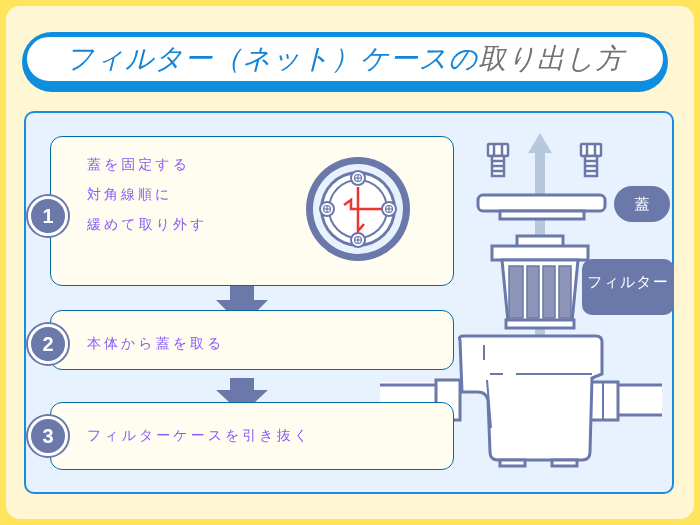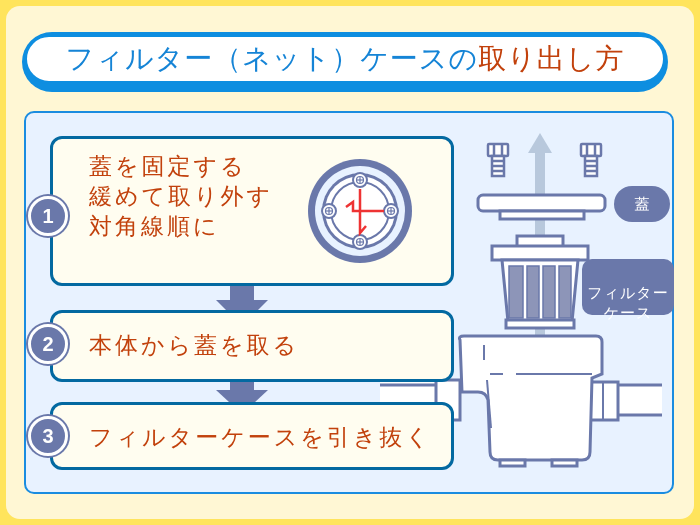--- a/index.html
+++ b/index.html
@@ -10,54 +10,54 @@
     background: #fff7d4; border-radius: 14px;
   }
   .title-pill {
     position: absolute; left: 22px; top: 32px; width: 646px; height: 60px;
     background: #0e8ee0; border-radius: 30px;
   }
   .title-inner {
     position: absolute; left: 24px; top: 34px; width: 642px; height: 50px;
     background: #fff; border: 3px solid #0e8ee0; border-radius: 26px;
     display: flex; align-items: center; justify-content: center;
-    font-size: 28px; letter-spacing: 1px; font-weight: normal;
+    font-size: 28px; letter-spacing: 1px; font-weight: normal; font-style: italic;
   }
   .title-blue { color: #1584d6; }
-  .title-red { color: #c2410c; }
+  .title-red { color: #737373; }
   .panel {
     position: absolute; left: 24px; top: 111px; width: 650px; height: 383px;
     background: #e8f2ff; border: 2px solid #1a8ce0; border-radius: 10px;
   }
   .step {
-    position: absolute; background: #fffdf0; border: 3px solid #0369a1; border-radius: 12px;
-    color: #c2410c; font-size: 23px; letter-spacing: 3px;
+    position: absolute; background: #fffdf0; border: 1px solid #0369a1; border-radius: 12px;
+    color: #8b5cf6; font-size: 14px; letter-spacing: 3px;
   }
   .step1 { left: 50px; top: 136px; width: 404px; height: 150px; }
-  .step2 { left: 50px; top: 310px; width: 404px; height: 72px; }
+  .step2 { left: 50px; top: 310px; width: 404px; height: 60px; }
   .step3 { left: 50px; top: 402px; width: 404px; height: 68px; text-decoration: underline; }
   .step-text { position: absolute; left: 36px; line-height: 30px; }
   .step1 .step-text { top: 12px; }
   .step2 .step-text, .step3 .step-text { top: 17px; }
   .badge {
     position: absolute; width: 40px; height: 40px; border-radius: 50%;
     background: #6a78aa; border: 3px solid #fff; box-shadow: 0 0 0 2px #6a78aa;
     color: #fff; font-size: 20px; font-family: "Liberation Sans", sans-serif; font-weight: bold;
     display: flex; align-items: center; justify-content: center;
   }
   .badge1 { left: 28px; top: 196px; }
   .badge2 { left: 28px; top: 324px; }
   .badge3 { left: 28px; top: 416px; }
   .down-arrow { position: absolute; }
   .label-pill {
     position: absolute; background: #6a78aa; color: #fff; text-align: center;
     font-size: 15px; line-height: 20px;
   }
   .label-lid { left: 614px; top: 186px; width: 56px; height: 36px; border-radius: 18px; padding-top: 8px; }
-  .label-filter { left: 582px; top: 259px; width: 92px; height: 56px; border-radius: 10px; padding-top: 24px; letter-spacing: 1px; }
+  .label-filter { left: 582px; top: 259px; width: 92px; height: 56px; border-radius: 10px; padding-top: 13px; letter-spacing: 1px; }
 </style>
 </head>
 <body>
 
 <div class="frame"></div>
 
 <div class="title-pill"></div>
 <div class="title-inner">
   <span class="title-blue">フィルター（ネット）ケースの</span>
     <span class="title-red">取り出し方</span>
@@ -136,22 +136,22 @@
   <polygon points="0,14 52,14 26,40" fill="#6a78aa"></polygon>
 </svg>
 <svg class="down-arrow" style="left:216px;top:378px;" width="52" height="36" viewBox="0 0 52 36">
   <rect x="14" y="0" width="24" height="14" fill="#6a78aa"></rect>
   <polygon points="0,12 52,12 26,36" fill="#6a78aa"></polygon>
 </svg>
 
 <div class="step step1">
   <div class="step-text">
     <div>蓋を固定する</div>
+    <div>対角線順に</div>
     <div>緩めて取り外す</div>
-    <div>対角線順に</div>
   </div>
   <svg style="position:absolute;left:251px;top:16px;" width="112" height="112" viewBox="0 0 112 112">
     <circle cx="56" cy="56" r="52" fill="#6a78aa"></circle>
     <circle cx="56" cy="56" r="45" fill="#e8f2ff"></circle>
     <circle cx="56" cy="56" r="38" fill="#6a78aa"></circle>
     <circle cx="56" cy="56" r="35" fill="#fff"></circle>
     <circle cx="56" cy="56" r="29" fill="none" stroke="#6a78aa" stroke-width="2"></circle>
     <g fill="#fff" stroke="#6a78aa" stroke-width="2">
       <circle cx="56" cy="25" r="7"></circle>
         <circle cx="56" cy="87" r="7"></circle>
@@ -186,14 +186,13 @@
 <div class="badge badge2">2</div>
 
 <div class="step step3">
   <div class="step-text">フィルターケースを引き抜く</div>
 </div>
 <div class="badge badge3">3</div>
 
 <div class="label-pill label-lid">蓋</div>
 <div class="label-pill label-filter">
   <div>フィルター</div>
-  <div>ケース</div>
 </div>
 
 </body></html>

